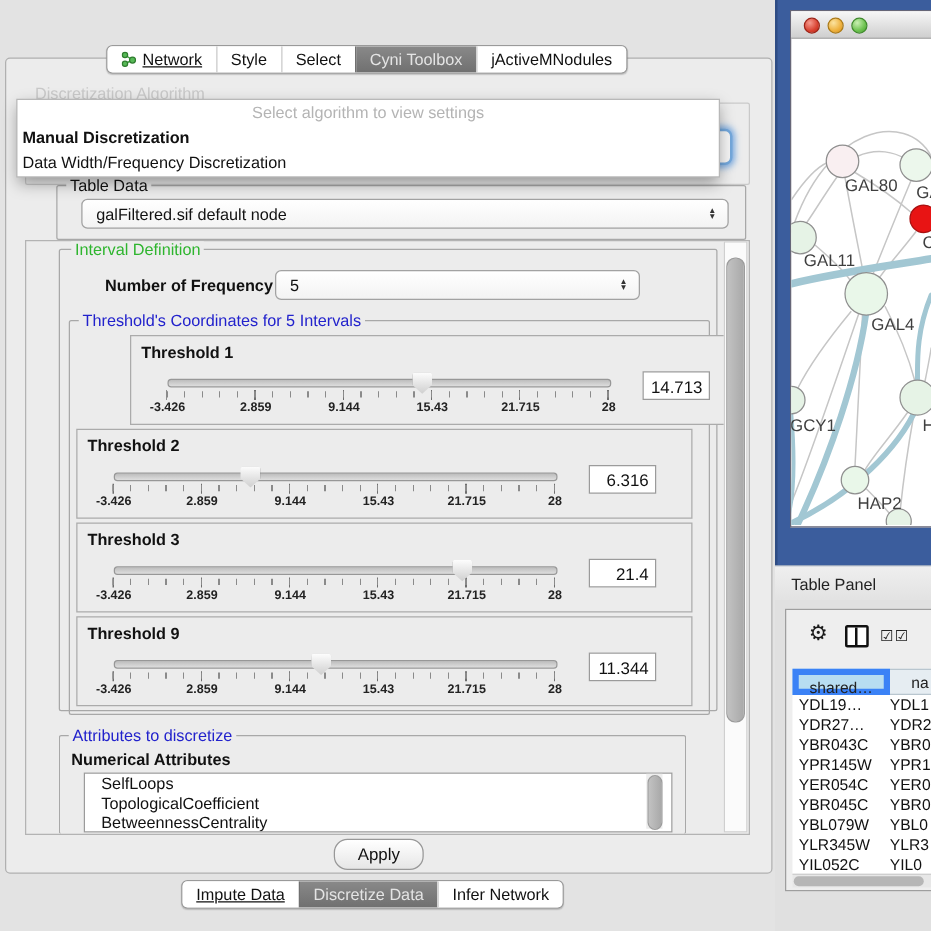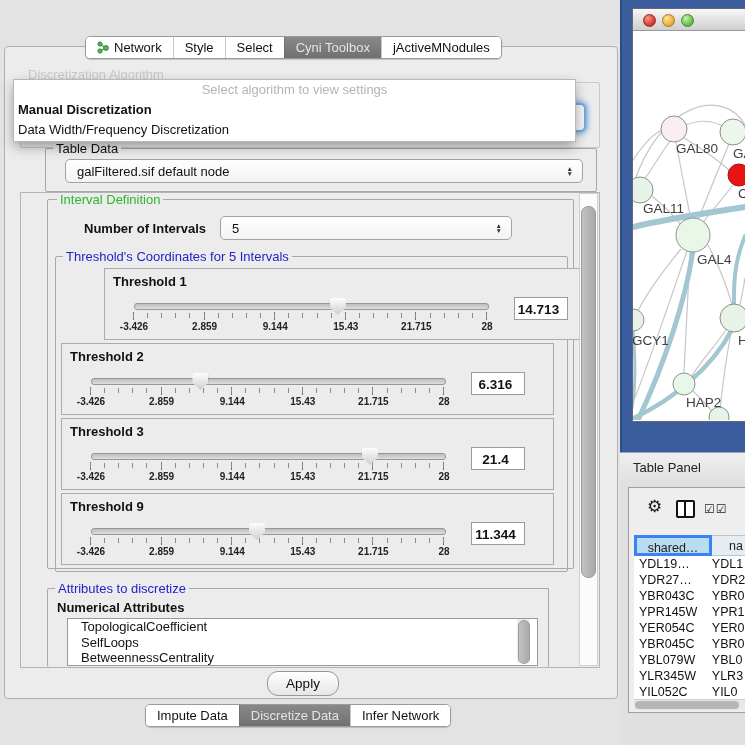--- a/index.html
+++ b/index.html
@@ -10,21 +10,21 @@
   #cp-titlebar{left:0;top:0;width:620px;height:24px;background:linear-gradient(#f4f4f4,#dadada);
     border-bottom:1px solid #b5b5b5;}
   #cp-title{left:8px;top:5px;font-size:13px;color:#222;}
   #float-icon{left:576px;top:7px;width:9px;height:9px;border:1.5px solid #333;border-radius:1px;}
   #close-icon{left:593px;top:4px;font-size:13px;font-weight:bold;color:#222;}
   
   .seg{display:flex;border:1px solid #9a9a9a;border-radius:5px;overflow:hidden;background:#fff;
        box-shadow:0 1px 1px rgba(0,0,0,.18);height:21px;}
   .seg-item{display:flex;align-items:center;padding:0 11px;font-size:13px;color:#111;
        border-left:1px solid #c9c9c9;white-space:nowrap;background:#fff;}
-  .seg-item:first-child{border-left:none;}
+  .seg-item:first-child{border-left:none;text-decoration:underline;}
   .seg-item.sel{background:linear-gradient(#898989,#707070);color:#e4e4e4;border-left-color:#707070;}
   .seg-item .net-ico{margin-right:5px;}
   
   #main-panel{left:4px;top:46px;width:612px;height:651px;background:#ececec;
       border:1px solid #b0b0b0;border-radius:4px;}
   .groupbox{position:absolute;border:1px solid #a8a8a8;border-radius:2px;}
   .grouptitle{position:absolute;font-size:13px;line-height:13px;background:#ececec;padding:0 3px;white-space:nowrap;}
   .combo{position:absolute;background:linear-gradient(#ffffff,#f3f3f3);border:1px solid #a2a2a2;
       border-radius:5px;display:flex;align-items:center;padding:0 24px 0 11px;font-size:13px;color:#111;
       box-shadow:inset 0 1px 0 #fff;}
@@ -50,21 +50,21 @@
   .th-handle{position:absolute;top:29px;width:16px;height:17px;
       background:linear-gradient(#fdfdfd,#cfcfcf);
       clip-path:polygon(8% 0%,92% 0%,100% 12%,100% 58%,50% 100%,0% 58%,0% 12%);
       filter:drop-shadow(0 0 1px #777);}
   .ticks-minor{position:absolute;left:28px;top:44px;width:355px;height:5px;
       background:repeating-linear-gradient(90deg,#8a8a8a 0px,#8a8a8a 1px,transparent 1px,transparent 14.12px);}
   .ticks-major{position:absolute;left:28px;top:43px;width:355px;height:8px;
       background:repeating-linear-gradient(90deg,#6e6e6e 0px,#6e6e6e 1px,transparent 1px,transparent 70.6px);}
   .tick-lab{position:absolute;top:52px;transform:translateX(-50%);font-size:10px;font-weight:bold;color:#222;}
   .th-value{position:absolute;left:409px;top:28px;width:54px;height:23px;background:#fff;border:1px solid #9b9b9b;
-      font-size:13.5px;text-align:center;line-height:23px;padding-right:5px;box-sizing:border-box;font-weight:bold;}
+      font-size:13.5px;text-align:right;line-height:23px;padding-right:5px;box-sizing:border-box;}
   
   #attr-list{left:67px;top:618px;width:469px;height:46px;background:#fff;border:1px solid #9b9b9b;overflow:hidden;}
   .attr-item{font-size:13px;line-height:15.5px;padding-left:13px;white-space:nowrap;}
   
   .push-btn{position:absolute;background:linear-gradient(#ffffff,#e6e6e6);border:1px solid #989898;border-radius:11px;
       font-size:13.5px;display:flex;align-items:center;justify-content:center;color:#111;}
   
   #desktop-blue{left:620px;top:0;width:125px;height:452px;background:#3b5d9d;border-left:2px solid #2e4c84;box-sizing:border-box;}
   #net-window{left:632px;top:8px;width:114px;height:412px;border:1px solid #667;border-right:none;background:#fff;}
   #net-titlebar{left:0;top:0;width:100%;height:21px;background:linear-gradient(#f7f7f7,#cfcfcf);border-bottom:1px solid #999;}
@@ -76,21 +76,21 @@
   #tp-titlebar{left:620px;top:452px;width:125px;height:28px;background:linear-gradient(#efefef,#e2e2e2);
       border-top:1px solid #97a5bb;border-bottom:1px solid #c2c2c2;}
   #tp-title{left:13px;top:7px;font-size:13px;color:#222;}
   #tp-body{left:620px;top:480px;width:125px;height:265px;background:#e0e0e0;}
   #tp-inner{left:8px;top:7px;width:120px;height:224px;border:1px solid #9e9e9e;background:#eeeeee;}
   #tp-gear{left:18px;top:10px;font-size:17px;color:#1a1a1a;line-height:17px;}
   #tp-colicon{left:47px;top:12px;width:15px;height:14px;border:2px solid #111;border-radius:2px;background:#fff;}
   #tp-colicon::after{content:"";position:absolute;left:6px;top:0;width:2px;height:14px;background:#111;}
   #tp-checks{left:75px;top:14px;font-size:12px;color:#222;letter-spacing:1px;}
   .tp-hcell{position:absolute;top:47px;height:21px;font-size:12.5px;line-height:21px;box-sizing:border-box;}
-  #tp-h1{left:5px;width:78px;background:#b8ddf1;border:3px solid #3b82f6;text-align:center;color:#222;}
+  #tp-h1{left:5px;width:78px;background:#b8ddf1;border:5px solid #3b82f6;text-align:center;color:#222;}
   #tp-h2{left:83px;width:60px;background:#e6edf2;border:1px solid #b9c6cf;border-left:none;padding-left:17px;color:#222;}
   #tp-rows{position:absolute;left:5px;top:68px;width:115px;height:143px;background:#fff;overflow:hidden;}
   .tp-row{display:flex;height:16px;line-height:16px;font-size:12.5px;}
   .tp-c1{width:74px;padding-left:5px;white-space:nowrap;overflow:hidden;}
   .tp-c2{width:40px;padding-left:4px;white-space:nowrap;overflow:hidden;}
   #tp-hscroll{position:absolute;left:5px;top:211px;width:113px;height:10px;background:#e7e7e7;border-top:1px solid #cfcfcf;}
   #tp-hthumb{position:absolute;left:1px;top:1px;width:104px;height:8px;background:#b6b6b6;border-radius:4px;}
   .bold{font-weight:bold;}
 </style>
 </head>
@@ -145,21 +145,21 @@
     <span class="stepper">
         <span>▲</span>
         <span>▼</span>
       </span>
   </div>
 
   <div class="abs" id="content-frame"></div>
 
   <div class="groupbox" style="left:47px;top:199px;width:525px;height:368px"></div>
   <div class="grouptitle" id="interval-title" style="left: 57px; top: 193px; color: rgb(46, 181, 46);">Interval Definition</div>
-  <div class="abs bold" style="left:84px;top:221px;font-size:13px">Number of Intervals</div>
+  <div class="abs bold" style="left:84px;top:221px;font-size:13px">Number of Frequency</div>
   <div class="combo" style="left:220px;top:216px;width:292px;height:24px;box-sizing:border-box">
     <span>5</span>
     <span class="stepper">
         <span>▲</span>
         <span>▼</span>
       </span>
   </div>
 
   <div class="groupbox" style="left:55px;top:256px;width:511px;height:314px"></div>
   <div class="grouptitle" id="thresh-title" style="left: 63px; top: 250px; color: rgb(34, 34, 204);">Threshold's Coordinates for 5 Intervals</div>
@@ -219,22 +219,22 @@
         <span class="tick-lab" style="left: 382px;">28</span>
         <div class="th-handle" style="left: 186.908px;"></div>
         <div class="th-value">11.344</div>
       </div>
     </div>
 
   <div class="groupbox" style="left:47px;top:588px;width:500px;height:78px;border-bottom:none"></div>
   <div class="grouptitle" id="attrs-title" style="left: 55px; top: 582px; color: rgb(34, 34, 204);">Attributes to discretize</div>
   <div class="abs bold" style="left:57px;top:600px;font-size:13px">Numerical Attributes</div>
   <div class="abs" id="attr-list">
+      <div class="attr-item">SelfLoops</div>
       <div class="attr-item">TopologicalCoefficient</div>
-      <div class="attr-item">SelfLoops</div>
       <div class="attr-item">BetweennessCentrality</div>
     </div>
   <div class="abs" style="left:517px;top:619px;width:13px;height:44px;background:#ededed">
     <div class="scroll-thumb" style="left:1px;top:1px;width:10px;height:42px"></div>
   </div>
 
   <div class="vscroll-track" style="left:579px;top:193px;width:17px;height:471px">
     <div class="scroll-thumb" style="left:1px;top:12px;width:13px;height:370px"></div>
   </div>
 

